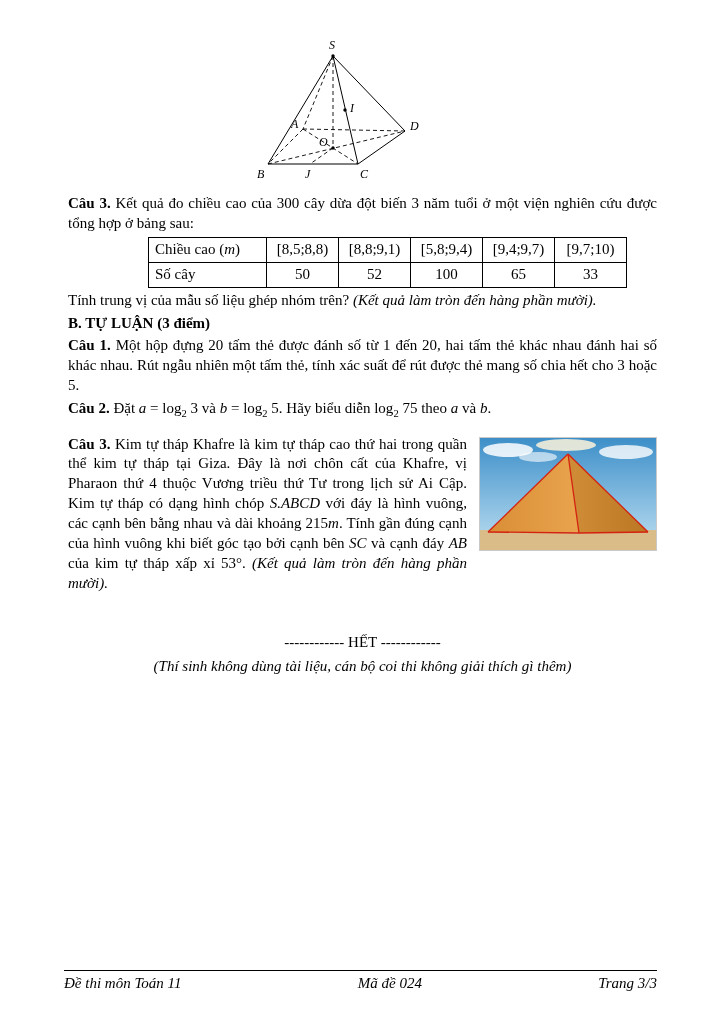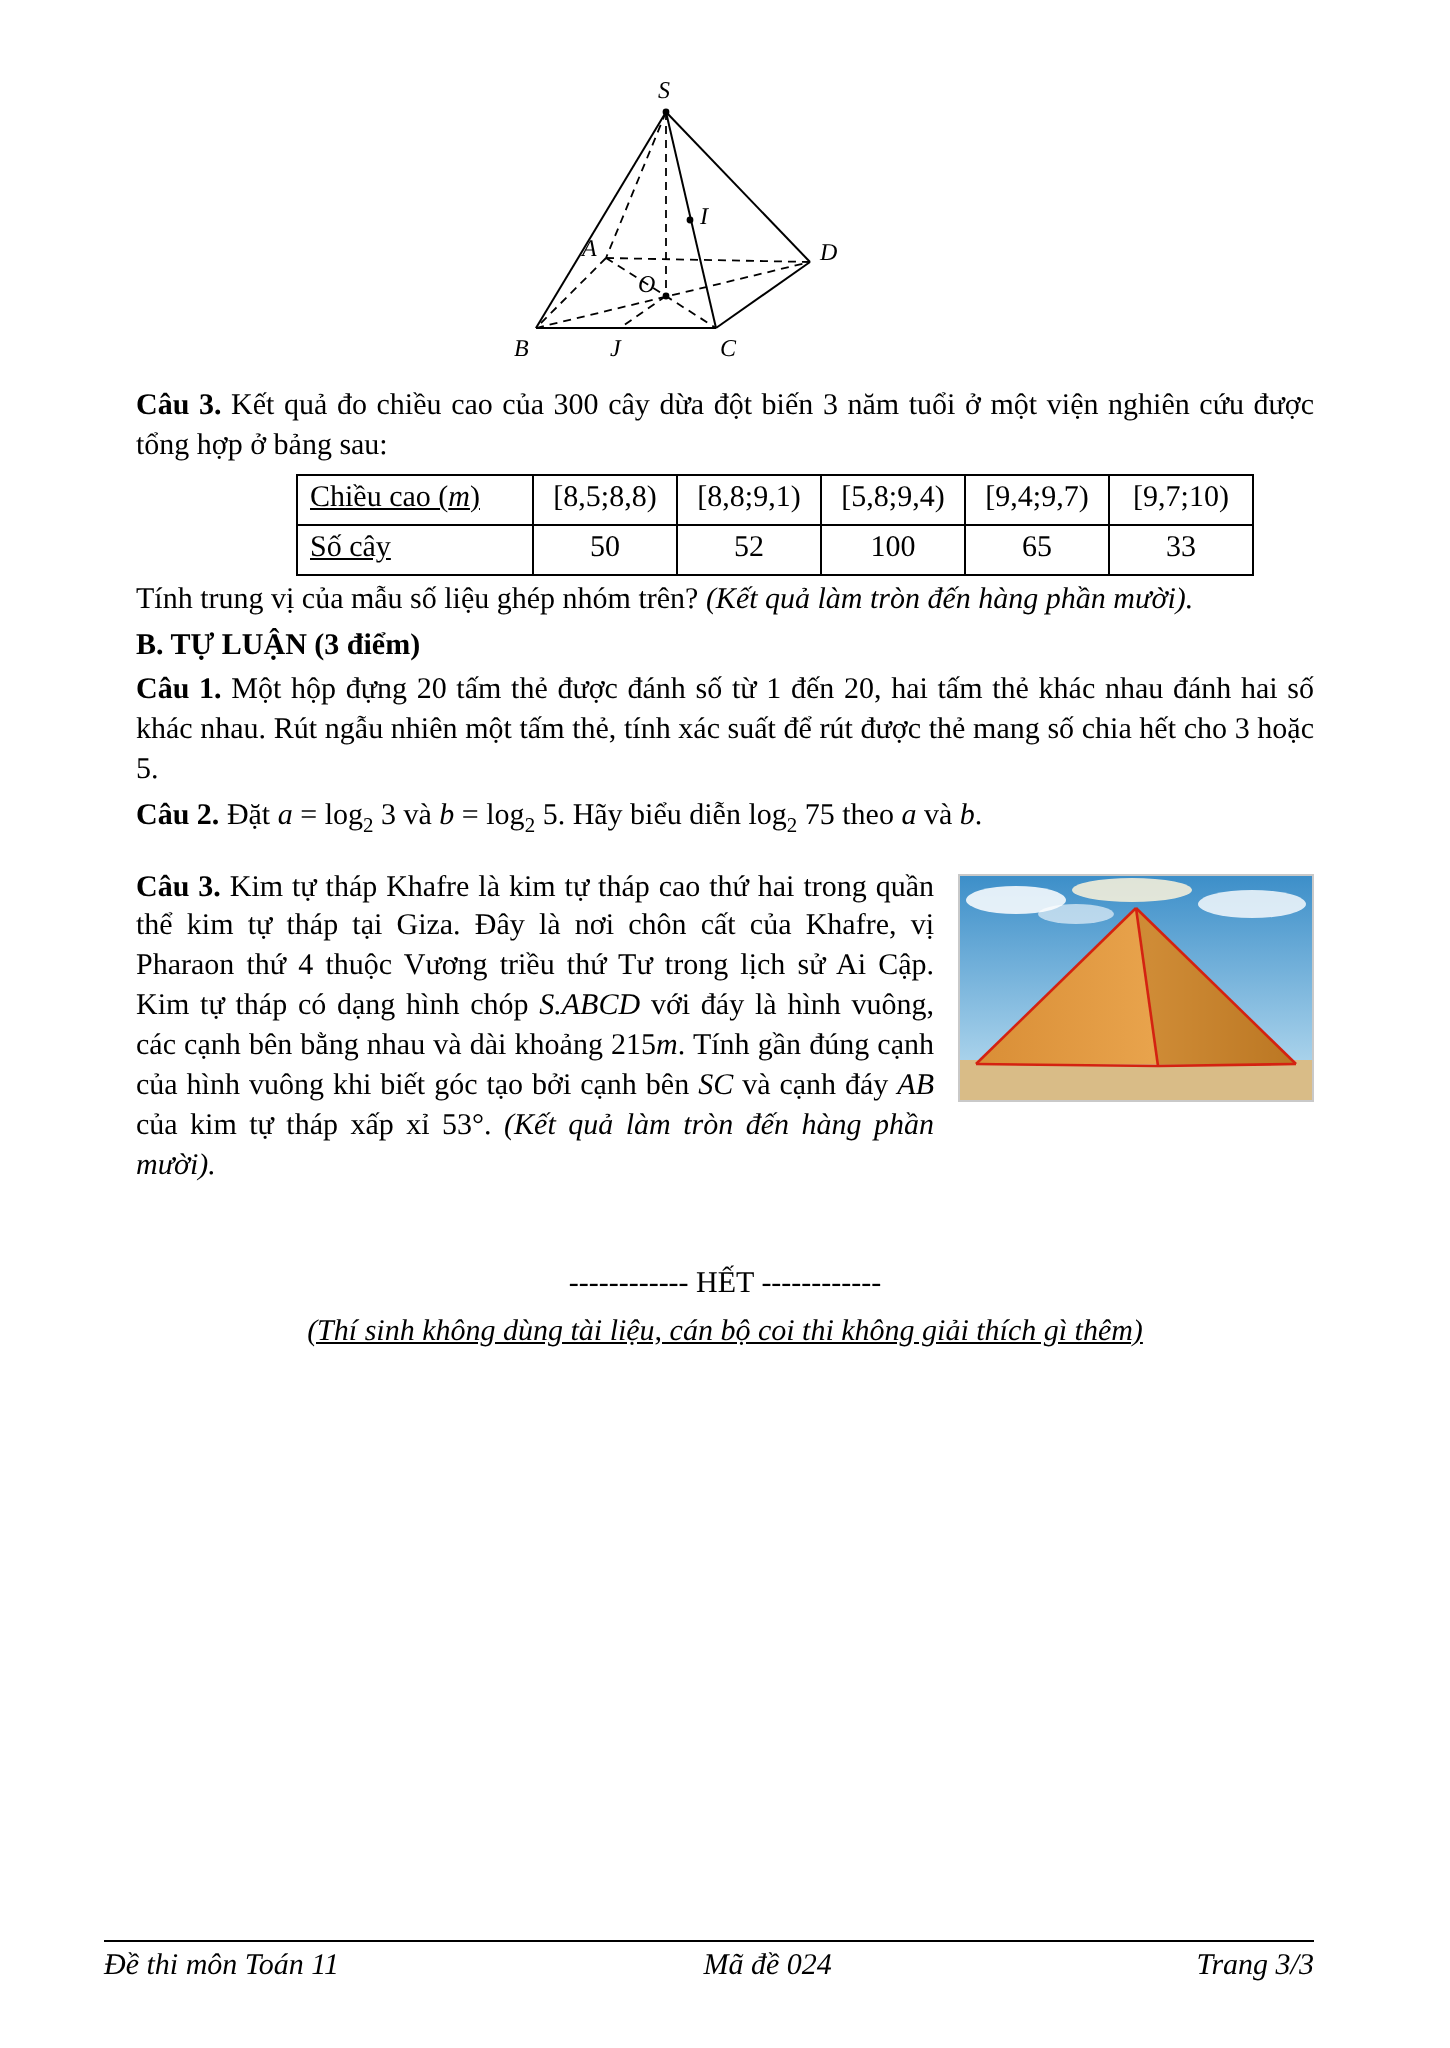--- a/index.html
+++ b/index.html
@@ -32,39 +32,39 @@
     border-collapse:collapse;
     margin:3px 0 3px 80px;
   }
   table.stats td {
     border:1px solid #000;
     padding:2px 6px;
     height:25px;
     font-size:15px;
   }
   td.c { text-align:center; min-width:72px; }
-  td.lab { min-width:118px; padding-left:8px;text-decoration:underline; }
+  td.lab { min-width:118px; padding-left:8px; }
 
   .section-b { font-weight:bold; margin:2px 0 2px 0; }
 
   .q3b { margin-top:14px; }
   .photo-wrap {
     float:right;
     width:178px; height:114px;
     margin:2px 0 4px 12px;
     border:1px solid #c9c9c9;
   }
   .photo-wrap svg { display:block; }
 
   .het { text-align:center; font-weight:normal; margin-top:36px; }
-  .endnote { text-align:center; font-style:italic; margin-top:4px;text-decoration:underline; }
+  .endnote { text-align:center; font-style:italic; margin-top:4px; }
 
   .footer {
     position:absolute;
-    left:52px; right:68px; top:970px;
+    left:64px; right:68px; top:970px;
     border-top:1px solid #000;
     padding-top:3px;
     display:flex;
     justify-content:space-between;
     font-style:italic;
     font-size:15px;
   }
   .clearfix::after { content:""; display:block; clear:both; }
 </style>
 </head>

